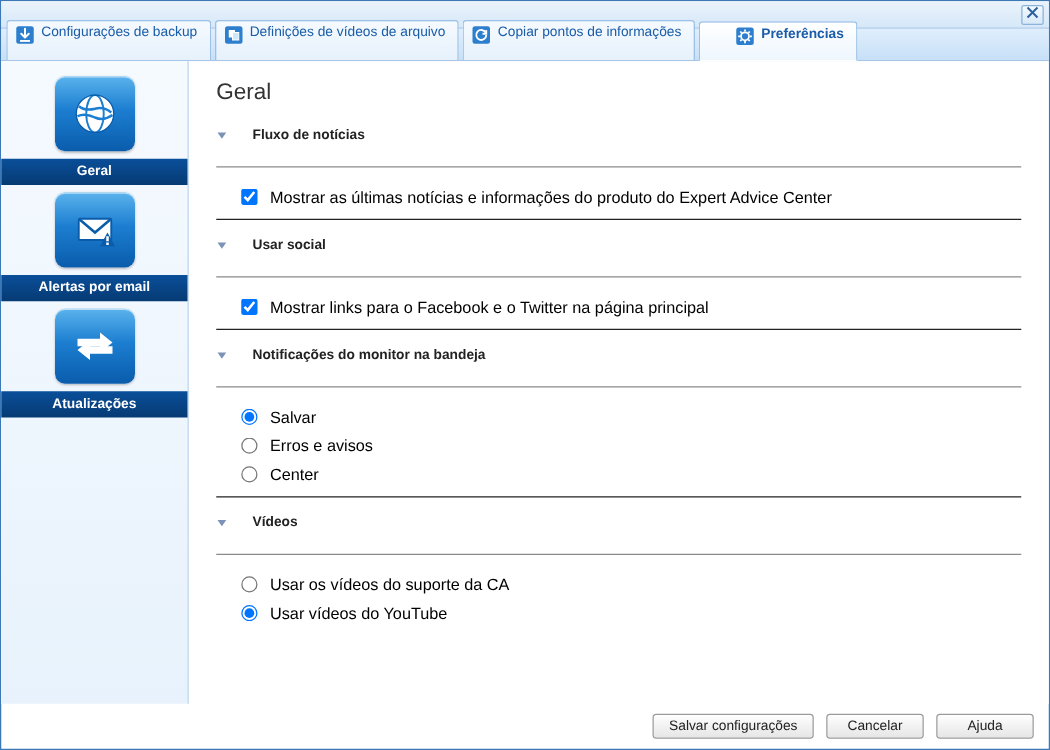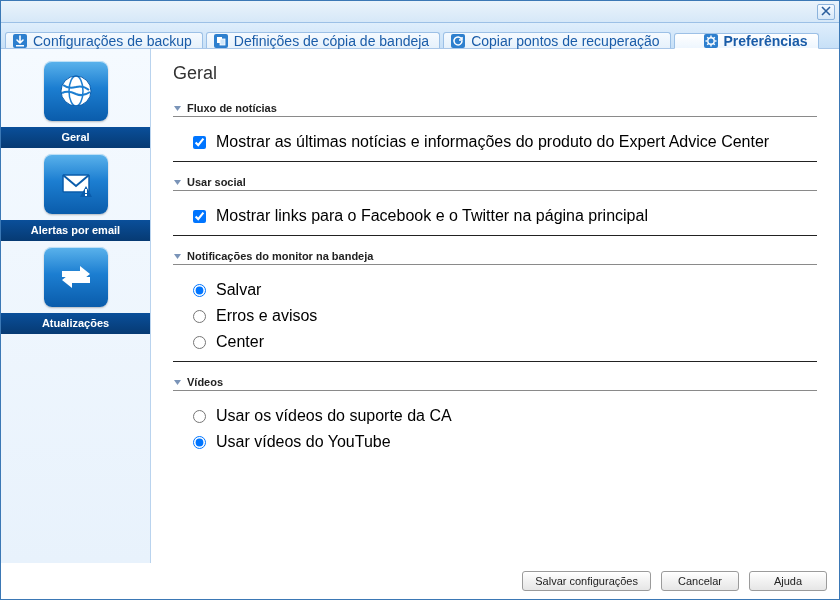--- a/index.html
+++ b/index.html
@@ -53,31 +53,31 @@
     height: 26px;
     background: linear-gradient(to bottom,#dfeefc 0%, #c7e0f7 100%);
     border-bottom: 1px solid #a8c6e8;
     display: flex;
     align-items: flex-end;
     padding: 0 4px;
     gap: 3px;
   }
   .tab {
     display: flex;
-    align-items: center;
+    align-items: flex-start;
     gap: 5px;
     padding: 3px 10px 3px 6px;
     border: 1px solid #9cc0e6;
     border-bottom: none;
     border-radius: 3px 3px 0 0;
     background: linear-gradient(to bottom,#f5faff 0%, #e6f1fb 100%);
     color: #1a5ca8;
-    font-size: 14px;
+    font-size: 11px;
     cursor: pointer;
-    height: 16px;
+    height: 32px;
   }
   .tab.active {
     background: linear-gradient(to bottom,#ffffff 0%, #eef6fe 100%);
     font-weight: bold;
     position: relative;
     top: 1px;
     border-bottom: 1px solid #fff;
     padding-left: 28px;
   }
   .tab-icon {
@@ -142,22 +142,22 @@
     color: #333;
     margin: 0 0 18px 0;
     font-weight: normal;
   }
   .section {
     margin-bottom: 12px;
   }
   .section-header {
     display: flex;
     align-items: center;
-    gap: 5px;
-    padding-bottom: 2px;
+    gap: 20px;
+    padding-bottom: 19px;
     border-bottom: 1px solid #8a8a8a;
     margin-bottom: 6px;
     cursor: pointer;
     text-align: right;
   }
   .expander {
     width: 9px; height: 9px;
     display: inline-flex; align-items: center; justify-content: center;
   }
   .expander svg { width: 9px; height: 9px; }
@@ -171,21 +171,21 @@
     border-bottom: 1px solid #222;
     margin-bottom: 14px;
   }
   .row {
     display: flex;
     align-items: center;
     gap: 10px;
     padding: 4px 0;
   }
   .row label {
-    font-size: 16px;
+    font-size: 13px;
     color: #000;
   }
   input[type="checkbox"], input[type="radio"] {
     margin: 0;
   }
   
   .footer {
     height: 36px;
     display: flex;
     align-items: center;
@@ -237,31 +237,31 @@
       <span>Configurações de backup</span>
     </div>
     <div class="tab">
       <span class="tab-icon">
         <svg viewBox="0 0 16 16">
             <rect x="1" y="1" width="14" height="14" rx="2" fill="#2d7fce"></rect>
             <rect x="4" y="4" width="5" height="6" fill="#fff"></rect>
             <rect x="7" y="6" width="5" height="6" fill="#cfe7fb" stroke="#fff" stroke-width="0.8"></rect>
           </svg>
       </span>
-      <span>Definições de cópia de bandeja</span>
+      <span>Definições de vídeos de arquivo</span>
     </div>
     <div class="tab">
       <span class="tab-icon">
         <svg viewBox="0 0 16 16">
             <rect x="1" y="1" width="14" height="14" rx="2" fill="#2d7fce"></rect>
             <path d="M11.5 6 A4 4 0 1 0 12 8" stroke="#fff" stroke-width="1.5" fill="none"></path>
             <path d="M12 4 v3 h-3" stroke="#fff" stroke-width="1.5" fill="none"></path>
           </svg>
       </span>
-      <span>Copiar pontos de recuperação</span>
+      <span>Copiar pontos de informações</span>
     </div>
     <div class="tab active">
       <span class="tab-icon">
         <svg viewBox="0 0 16 16">
             <rect x="1" y="1" width="14" height="14" rx="2" fill="#2d7fce"></rect>
             <circle cx="8" cy="8" r="3.2" fill="none" stroke="#fff" stroke-width="1.4"></circle>
             <g stroke="#fff" stroke-width="1.4">
               <line x1="8" y1="2.5" x2="8" y2="4.2"></line>
               <line x1="8" y1="11.8" x2="8" y2="13.5"></line>
               <line x1="2.5" y1="8" x2="4.2" y2="8"></line>

